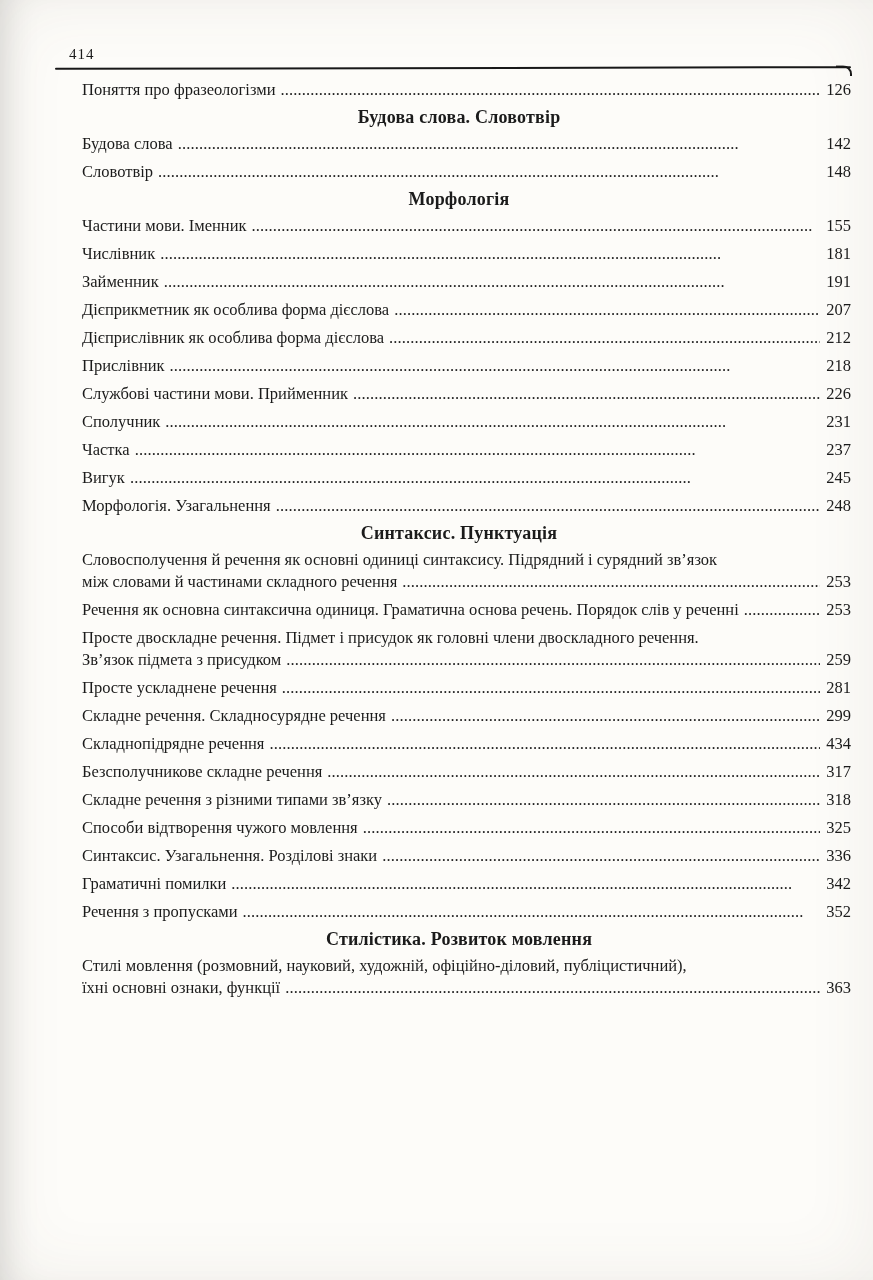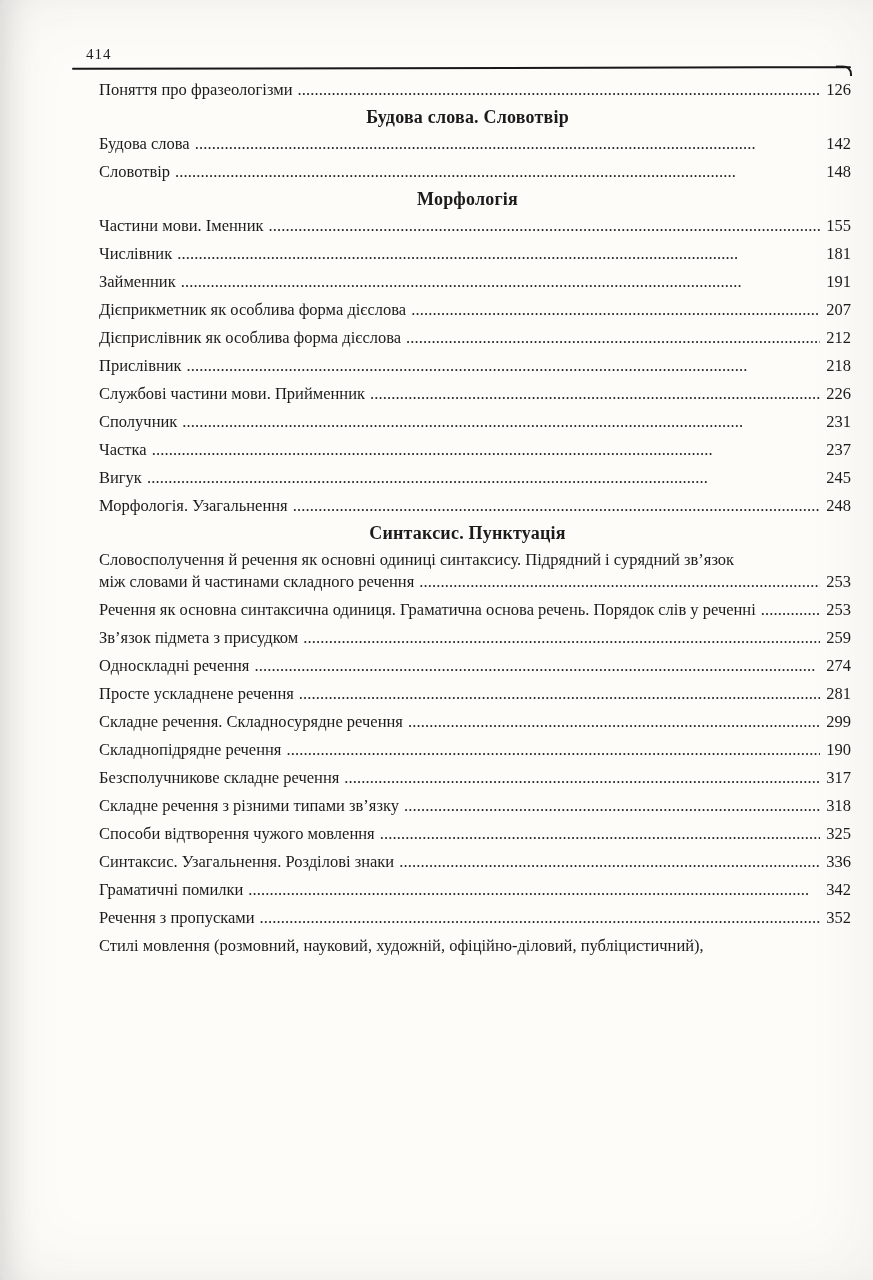--- a/index.html
+++ b/index.html
@@ -11,21 +11,21 @@
   .sheet {
     position: relative;
     width: 873px;
     height: 1280px;
     margin: 0 auto;
     background: #fdfcf9;
     color: #1b1b1b;
     box-shadow: inset 0 0 70px rgba(90,80,60,0.08), inset 28px 0 40px -30px rgba(0,0,0,0.18);
     overflow: hidden;
     box-sizing: border-box;
-    padding: 46px 22px 0 84px;
+    padding: 46px 22px 0 67px;
   }
   .page-header { margin-bottom: 10px; }
   .page-number {
     font-size: 15px;
     letter-spacing: 1px;
     margin: 0 0 4px 2px;
   }
   .header-rule {
     position: relative;
     height: 2px;
@@ -240,36 +240,31 @@
   <div class="entry">
 
     <div class="entry-line entry-last">
       <span class="entry-title">Речення як основна синтаксична одиниця. Граматична основа речень. Порядок слів у реченні</span>
       <span class="dots"></span>
       <span class="entry-page">253</span>
     </div>
   </div>
 
   <div class="entry">
+    <div class="entry-first">
+          <div class="entry-line">Просте двоскладне речення. Підмет і присудок як головні члени двоскладного речення.</div>
+        </div>
     <div class="entry-line entry-last">
       <span class="entry-title">Зв’язок підмета з присудком</span>
       <span class="dots"></span>
       <span class="entry-page">259</span>
     </div>
   </div>
 
 
-  <div class="entry">
-
-    <div class="entry-line entry-last">
-      <span class="entry-title">Односкладні речення</span>
-      <span class="dots"></span>
-      <span class="entry-page">274</span>
-    </div>
-  </div>
 
   <div class="entry">
 
     <div class="entry-line entry-last">
       <span class="entry-title">Просте ускладнене речення</span>
       <span class="dots"></span>
       <span class="entry-page">281</span>
     </div>
   </div>
 
@@ -281,21 +276,21 @@
       <span class="dots"></span>
       <span class="entry-page">299</span>
     </div>
   </div>
 
   <div class="entry">
 
     <div class="entry-line entry-last">
       <span class="entry-title">Складнопідрядне речення</span>
       <span class="dots"></span>
-      <span class="entry-page">190</span>
+      <span class="entry-page">434</span>
     </div>
   </div>
 
   <div class="entry">
 
     <div class="entry-line entry-last">
       <span class="entry-title">Безсполучникове складне речення</span>
       <span class="dots"></span>
       <span class="entry-page">317</span>
     </div>
@@ -339,20 +334,26 @@
 
   <div class="entry">
 
     <div class="entry-line entry-last">
       <span class="entry-title">Речення з пропусками</span>
       <span class="dots"></span>
       <span class="entry-page">352</span>
     </div>
   </div>
 
+  <h2 class="section-heading">Стилістика. Розвиток мовлення</h2>
 
   <div class="entry">
     <div class="entry-first">
           <div class="entry-line">Стилі мовлення (розмовний, науковий, художній, офіційно-діловий, публіцистичний),</div>
         </div>
+    <div class="entry-line entry-last">
+      <span class="entry-title">їхні основні ознаки, функції</span>
+      <span class="dots"></span>
+      <span class="entry-page">363</span>
+    </div>
   </div>
 </main>
 </div>
 
 </body></html>

